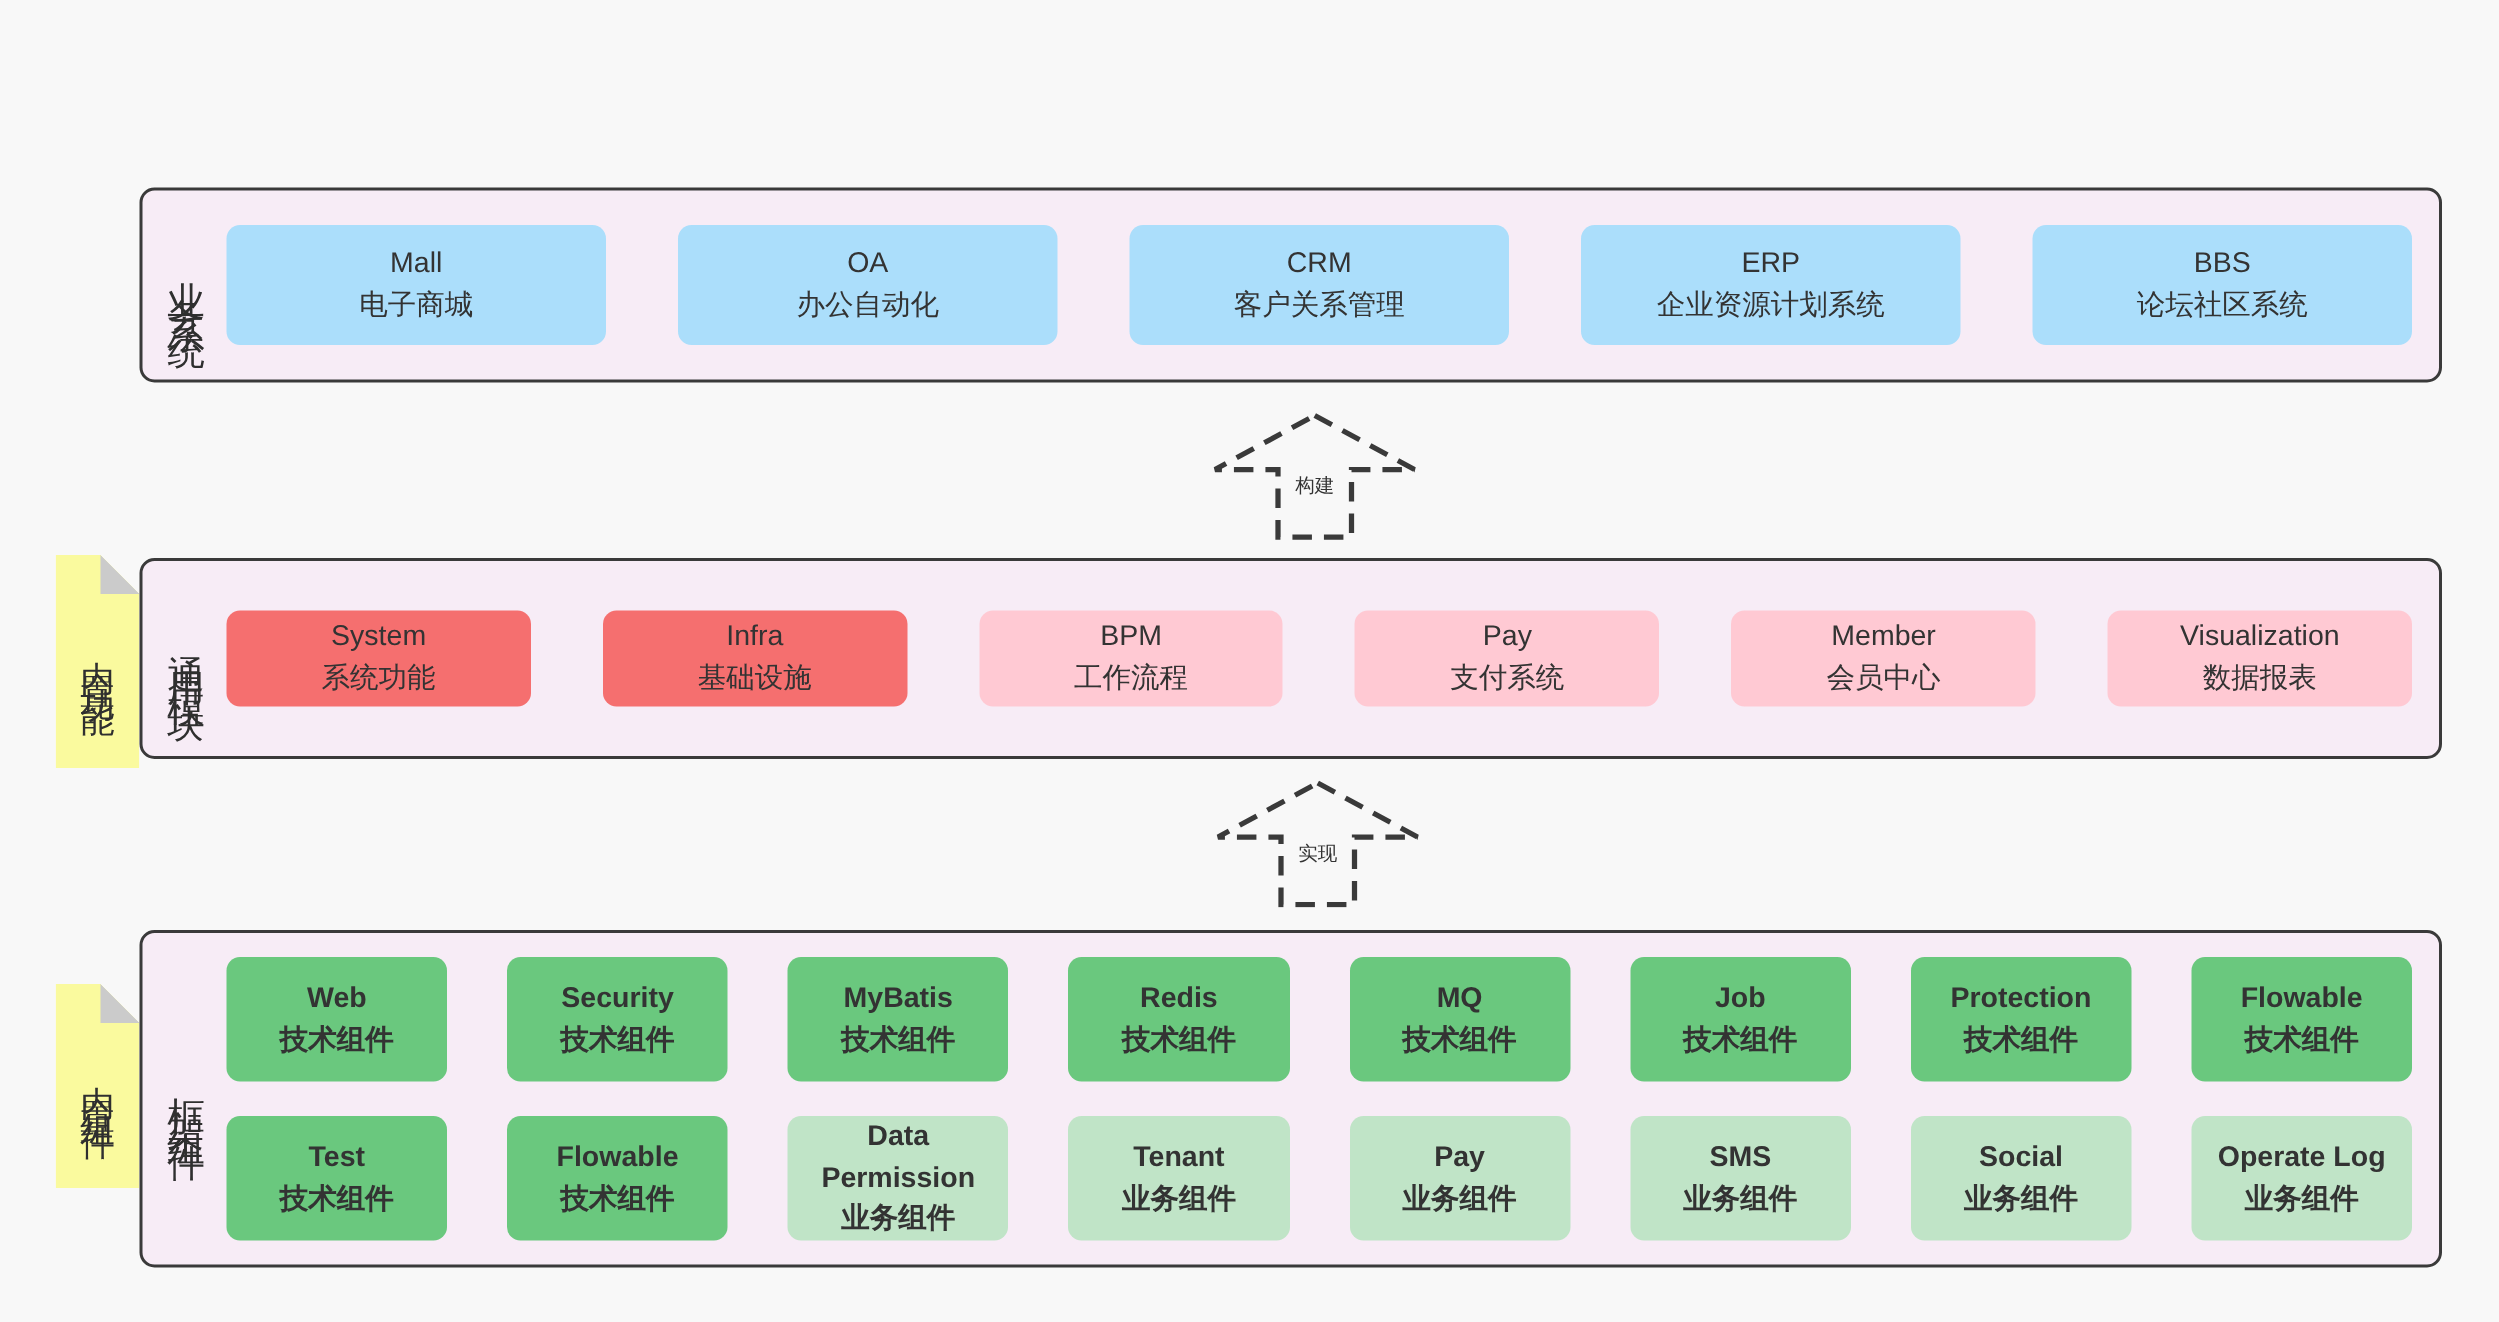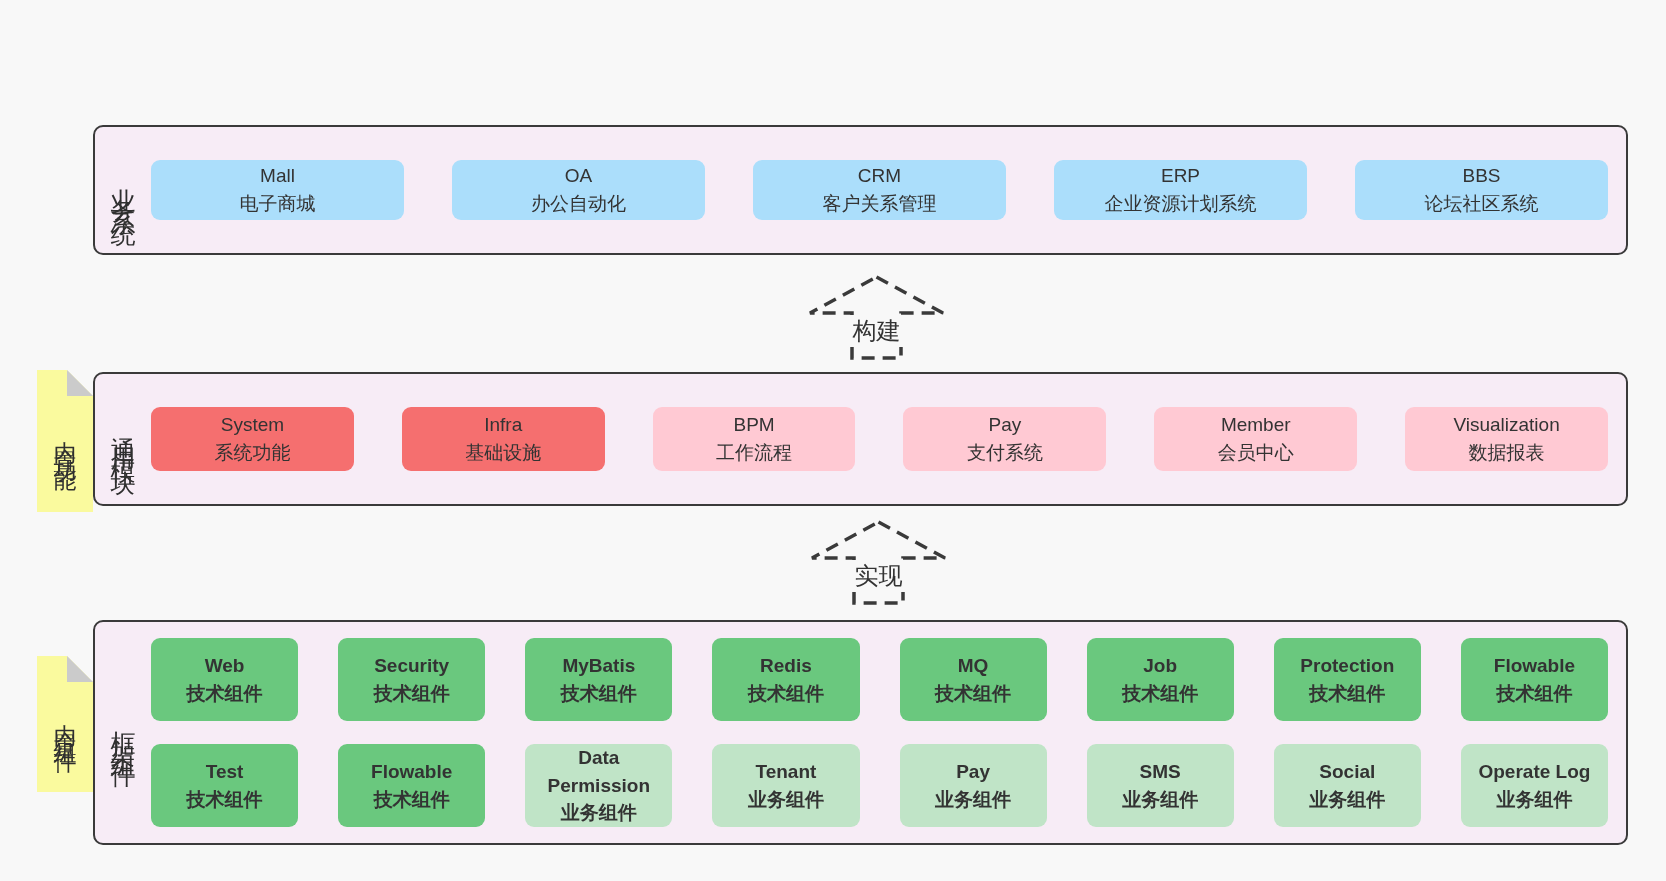--- a/index.html
+++ b/index.html
@@ -17,21 +17,21 @@
     color:#2f2f2f;line-height:1;}
 
   .content-col{flex:1;display:flex;flex-direction:column;justify-content:center;gap:23px;padding-right:18px;}
   .boxes-row{flex:0 0 auto;display:flex;align-items:center;}
   .gap6{gap:48px;}
   .gap8{gap:40px;font-weight:bold;}
 
   .box{flex:1;border-radius:9px;display:flex;flex-direction:column;align-items:center;
     justify-content:center;text-align:center;font-size:19px;line-height:1.45;color:#333;
     padding:2px 8px;box-sizing:border-box;}
-  .h80{height:60px;} .h86{height:64px;} .h83{height:83px;}
+  .h80{height:80px;} .h86{height:64px;} .h83{height:83px;}
   .box-blue{background:#ABDEFB;}
   .box-red{background:#F56F6F;}
   .box-pink{background:#FFC9D3;}
   .box-green{background:#6AC87E;}
   .box-lightgreen{background:#C0E4C7;}
   .box .en{white-space:normal;}
   .box .cn{white-space:nowrap;}
 
   .note{position:absolute;left:37px;width:56px;background:#FAFA9E;
     clip-path:polygon(0 0, calc(100% - 26px) 0, 100% 26px, 100% 100%, 0 100%);
@@ -41,21 +41,21 @@
   .note::after{content:"";position:absolute;top:0;right:0;width:26px;height:26px;
     background:linear-gradient(to bottom left, rgba(0,0,0,0) 49.5%, #CBCBCB 50%);}
   .note.n1{top:370px;height:142px;}
   .note.n2{top:656px;height:136px;}
 
   .arrow{position:absolute;width:137px;height:85px;}
   .arrow.a1{left:808px;top:275px;}
   .arrow.a2{left:810px;top:520px;}
   .arrow svg{position:absolute;left:0;top:0;}
   .arrow-label{position:absolute;left:50%;top:40px;transform:translateX(-50%);
-    background:#F8F8F8;padding:0 3px;font-size:24px;color:#333;white-space:nowrap;}
+    background:#F8F8F8;padding:0 3px;font-size:13px;color:#333;white-space:nowrap;}
 </style>
 </head>
 <body>
 
 <div class="canvas">
 
   <div class="container top">
     <div class="layer-label">业务系统</div>
     <div class="content-col">
       <div class="boxes-row gap6">

